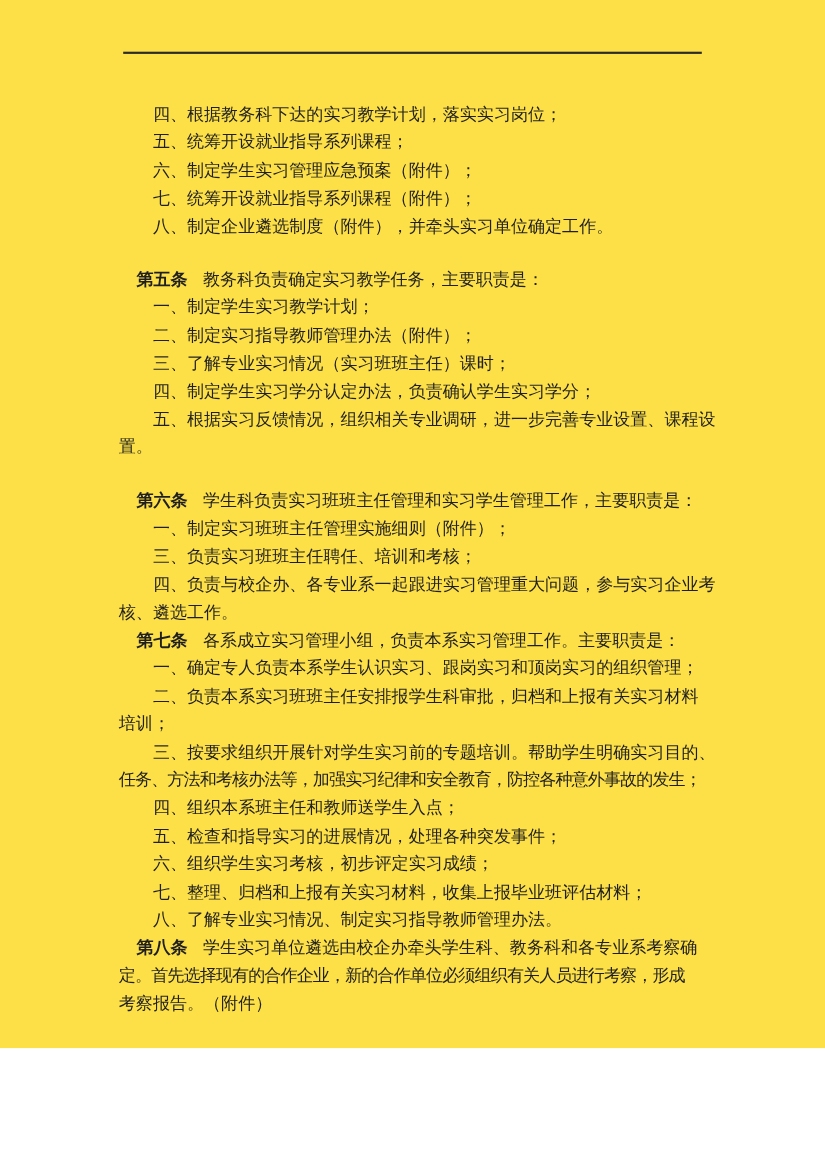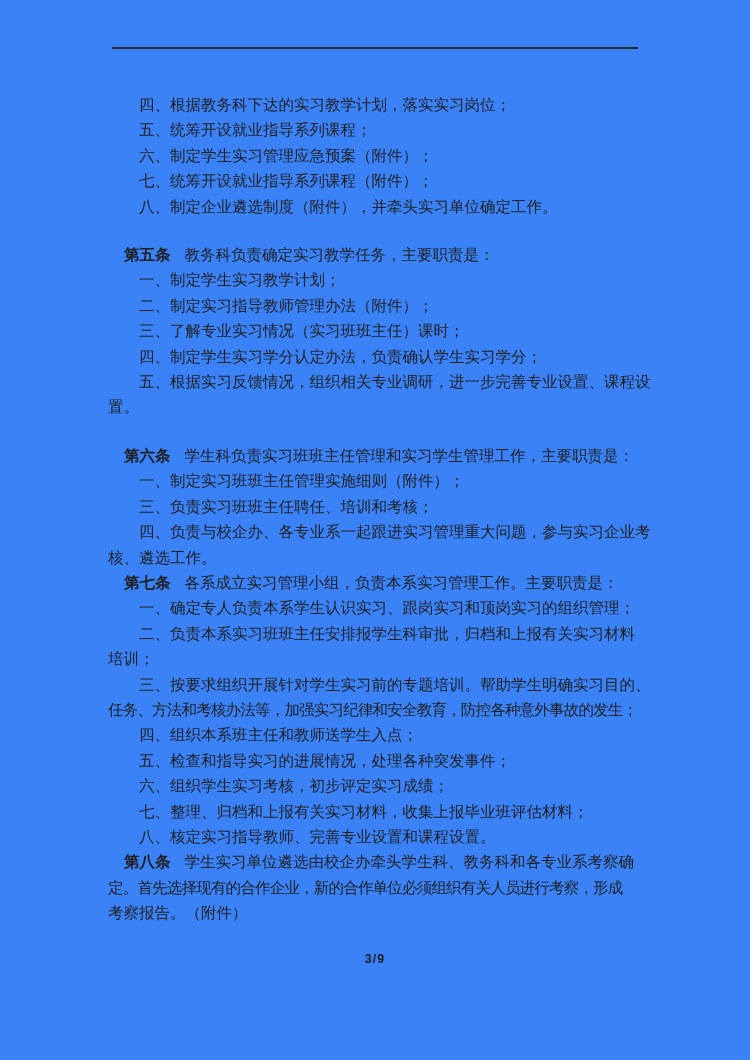--- a/index.html
+++ b/index.html
@@ -3,22 +3,22 @@
 <meta charset="utf-8">
 <style>
   html, body {
     margin: 0;
     padding: 0;
     background: #ffffff;
   }
   .page {
     position: relative;
     width: 750px;
-    height: 1060px;
-    background: #3b82f6;
+    height: 953px;
+    background: #fde047;
     overflow: hidden;
     font-family: "Liberation Serif", "DejaVu Serif", serif;
     color: #1f1f1f;
   }
   .header-rule {
     position: absolute;
     left: 112px;
     top: 47px;
     width: 526px;
     height: 2px;
@@ -83,19 +83,19 @@
       <div class="line head"><span class="art-no">第七条</span><span>各系成立实习管理小组，负责本系实习管理工作。主要职责是：</span></div>
       <div class="line item">一、确定专人负责本系学生认识实习、跟岗实习和顶岗实习的组织管理；</div>
       <div class="line item">二、负责本系实习班班主任安排报学生科审批，归档和上报有关实习材料</div>
       <div class="line cont">培训；</div>
       <div class="line item">三、按要求组织开展针对学生实习前的专题培训。帮助学生明确实习目的、</div>
       <div class="line cont tight">任务、方法和考核办法等，加强实习纪律和安全教育，防控各种意外事故的发生；</div>
       <div class="line item">四、组织本系班主任和教师送学生入点；</div>
       <div class="line item">五、检查和指导实习的进展情况，处理各种突发事件；</div>
       <div class="line item">六、组织学生实习考核，初步评定实习成绩；</div>
       <div class="line item">七、整理、归档和上报有关实习材料，收集上报毕业班评估材料；</div>
-      <div class="line item">八、核定实习指导教师、完善专业设置和课程设置。</div>
+      <div class="line item">八、了解专业实习情况、制定实习指导教师管理办法。</div>
       <div class="line head"><span class="art-no">第八条</span><span>学生实习单位遴选由校企办牵头学生科、教务科和各专业系考察确</span></div>
       <div class="line cont tight">定。首先选择现有的合作企业，新的合作单位必须组织有关人员进行考察，形成</div>
       <div class="line cont">考察报告。（附件）</div>
     </div>
   <div class="footer">3/9</div>
 </div>
 
 </body></html>

